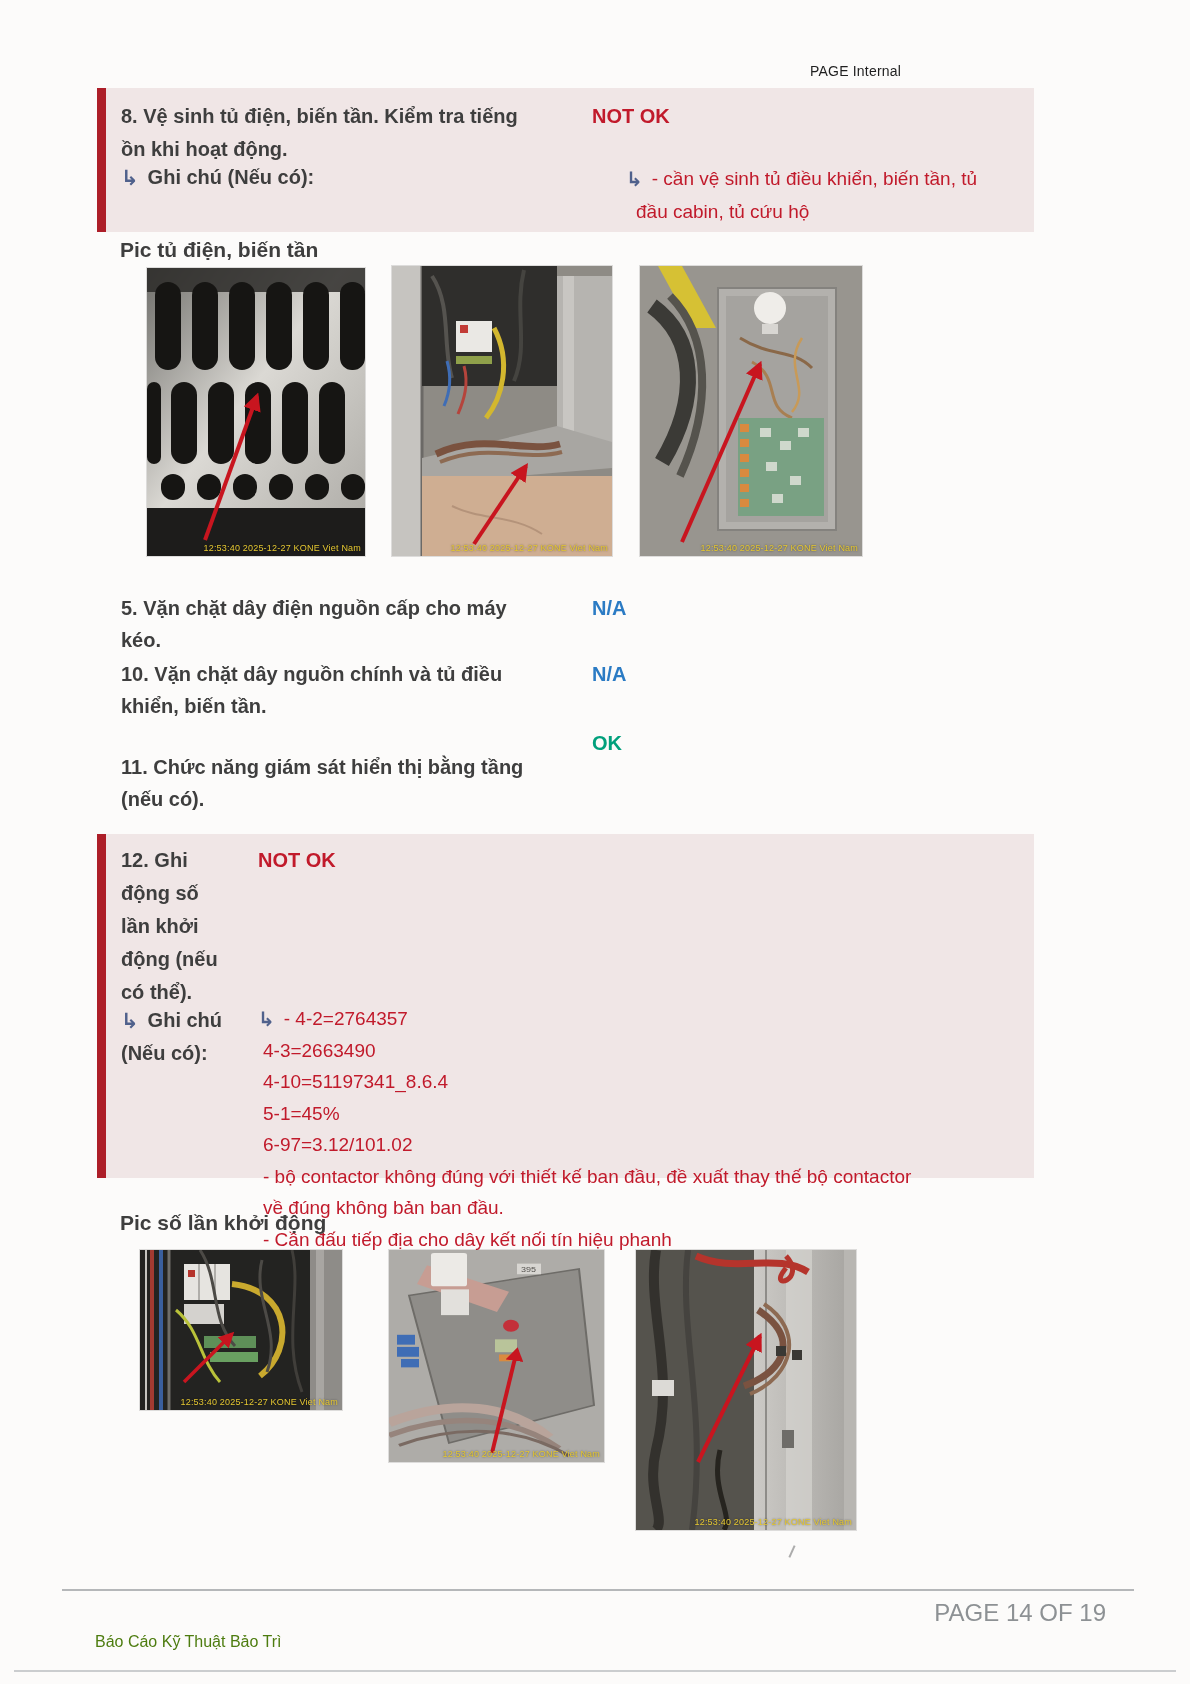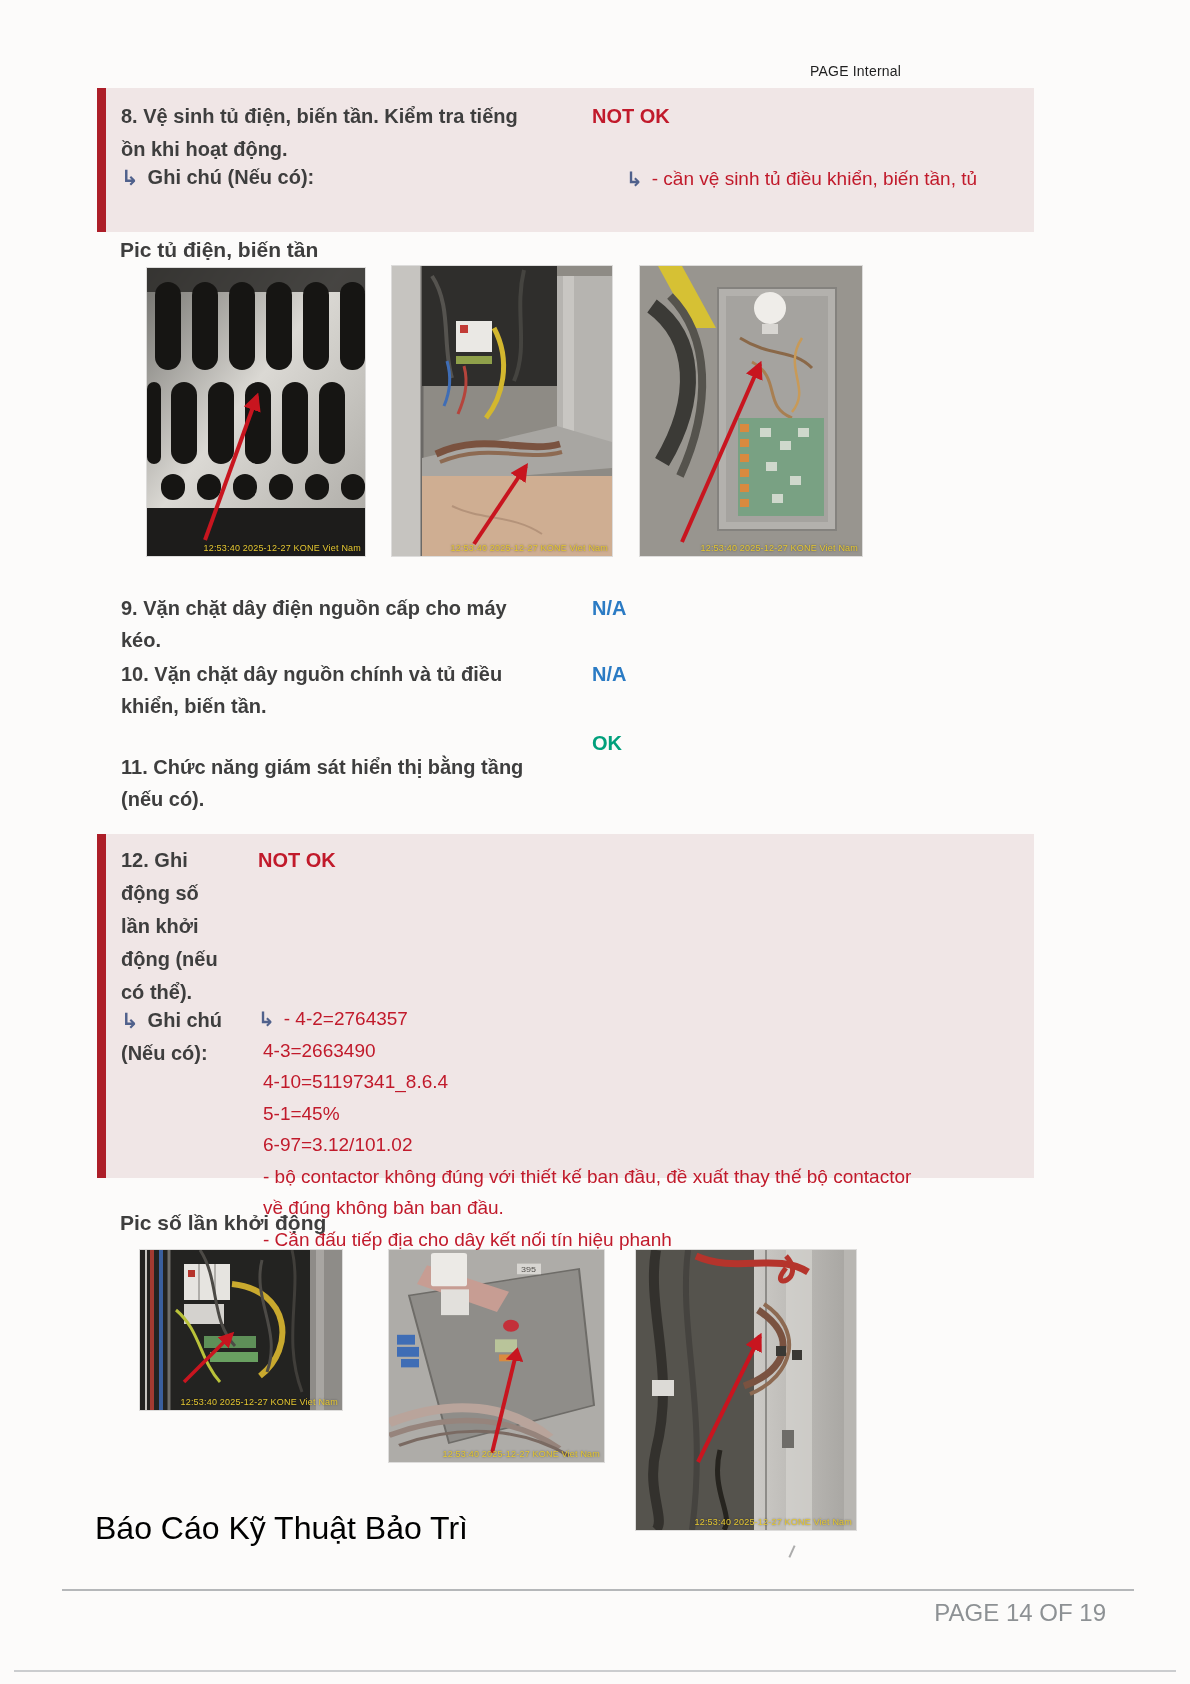--- a/index.html
+++ b/index.html
@@ -42,21 +42,21 @@
     white-space:nowrap;text-shadow:0 0 2px rgba(0,0,0,.55);letter-spacing:.2px;
   }
   .p11{left:147px;top:268px;width:218px;height:288px;}
   .p12{left:392px;top:266px;width:220px;height:290px;}
   .p13{left:640px;top:266px;width:222px;height:290px;}
   .p21{left:140px;top:1250px;width:202px;height:160px;}
   .p22{left:389px;top:1250px;width:215px;height:212px;}
   .p23{left:636px;top:1250px;width:220px;height:280px;}
   
   .rule{position:absolute;left:62px;top:1589px;width:1072px;height:2px;background:#b5b7b9;}
-  .foot-title{position:absolute;left:95px;top:1510px;font-size:32px;color:#000000;white-space:nowrap;}
+  .foot-title{position:absolute;left:95px;top:1633px;font-size:16px;color:#4d7c0f;white-space:nowrap;}
   .foot-page{position:absolute;right:84px;top:1599px;font-size:24px;color:#8d9194;white-space:nowrap;}
   .bottomline{position:absolute;left:14px;top:1670px;width:1162px;height:2px;background:#cbcdcf;}
   .scanmark{position:absolute;left:791px;top:1545px;width:2px;height:13px;background:#8a8a8a;transform:rotate(24deg);opacity:.7;}
 </style>
 </head>
 <body>
 
 <div class="page">
 
   <div class="kone">PAGE Internal</div>
@@ -65,20 +65,21 @@
     <div class="title" style="left:15px;top:12px;">
       <div>8. Vệ sinh tủ điện, biến tần. Kiểm tra tiếng</div>
       <div>ồn khi hoạt động.</div>
     </div>
     <div class="status st-red" style="left:486px;top:12px;">NOT OK</div>
     <div class="ghichu" style="left:15px;top:72px;">
       <span class="arr">↳</span><span>Ghi chú (Nếu có):</span>
     </div>
     <div class="note n8" style="left:520px;top:74px;">
       <div><span class="arr">↳</span><span>- cần vệ sinh tủ điều khiển, biến tần, tủ</span></div>
+      <div class="cont">đầu cabin, tủ cứu hộ</div>
     </div>
   </section>
 
   <div class="caption c1">Pic tủ điện, biến tần</div>
 
   <figure class="photo p11">
     <svg viewBox="0 0 218 288" preserveAspectRatio="none">
       <defs>
         <linearGradient id="g11" x1="0" y1="0" x2="1" y2="1">
           <stop offset="0" stop-color="#6f6e6a"></stop>
@@ -183,21 +184,21 @@
           <rect x="150" y="210" width="11" height="9"></rect>
           <rect x="132" y="228" width="11" height="9"></rect>
       </g>
       <line x1="42" y1="276" x2="120" y2="98" stroke="#c8151f" stroke-width="4" marker-end="url(#ah3)"></line>
     </svg>
     <figcaption class="ts">12:53:40 2025-12-27 KONE Viet Nam</figcaption>
   </figure>
 
   <div>
     <div class="rowtitle" style="top:592px;">
-      <div>9. Vặn chặt dây điện nguồn cấp cho máy</div>
+      <div>5. Vặn chặt dây điện nguồn cấp cho máy</div>
       <div>kéo.</div>
     </div>
     <div class="rowstatus st-blue" style="top:592px;">N/A</div>
   </div>
 
   <div>
     <div class="rowtitle" style="top:658px;">
       <div>10. Vặn chặt dây nguồn chính và tủ điều</div>
       <div>khiển, biến tần.</div>
     </div>

